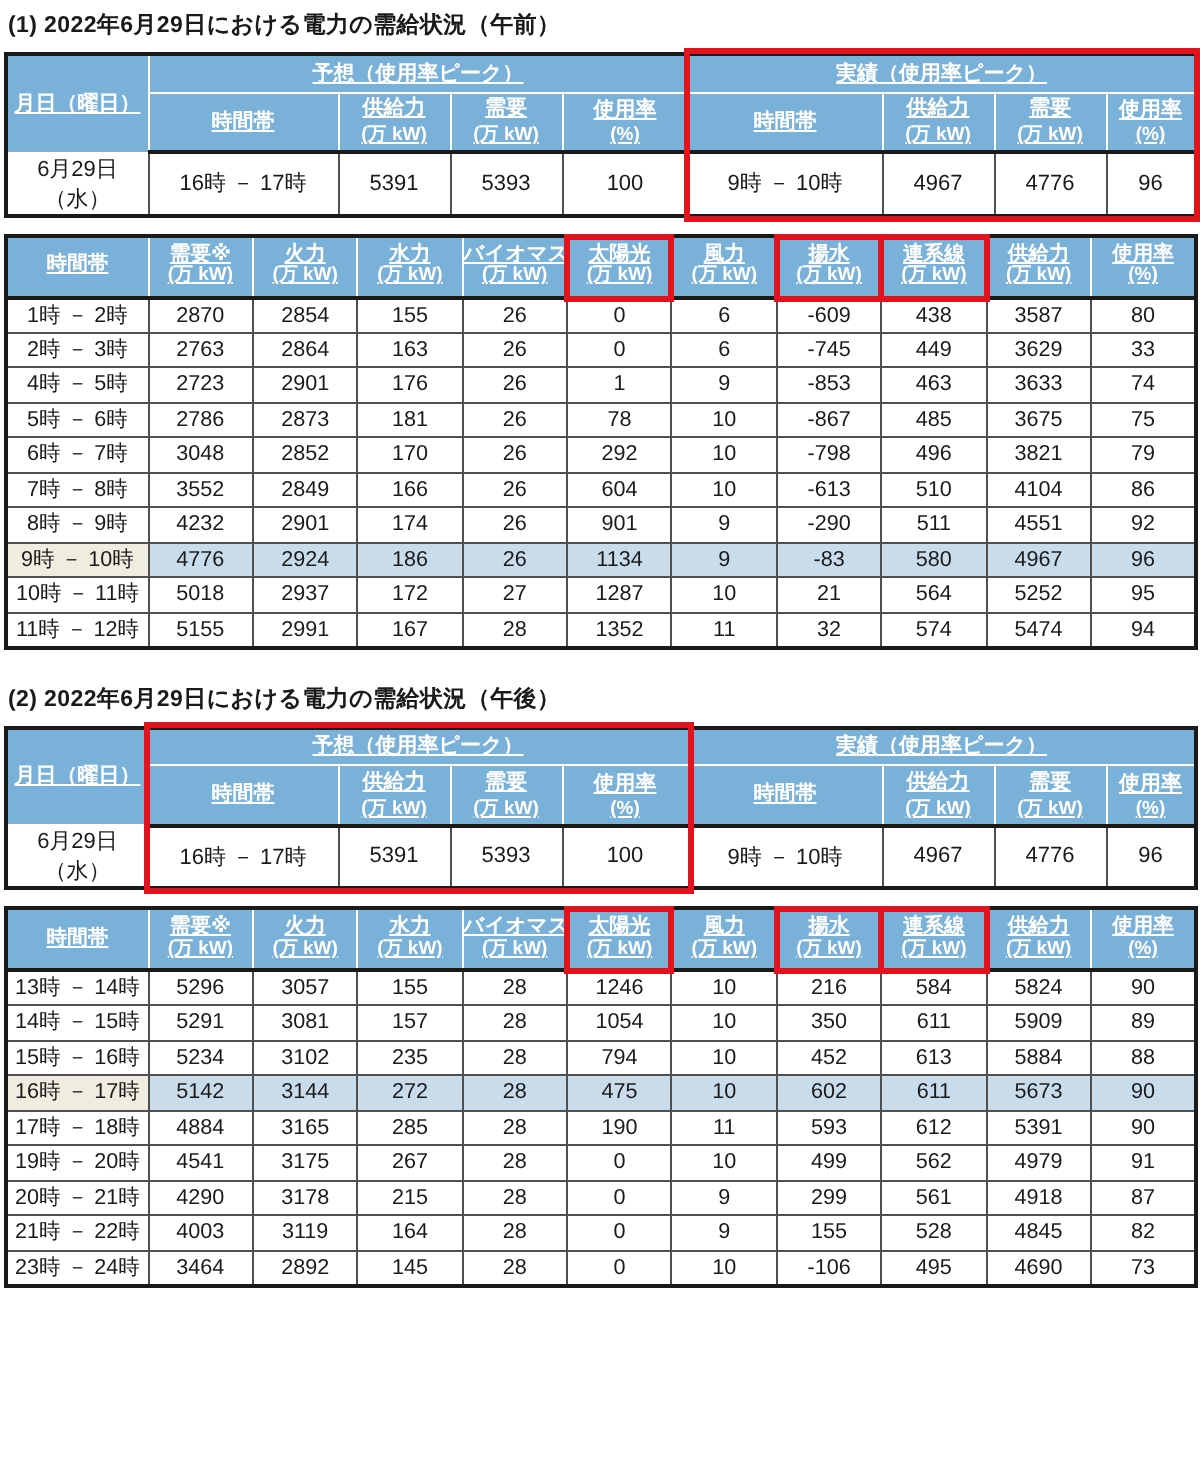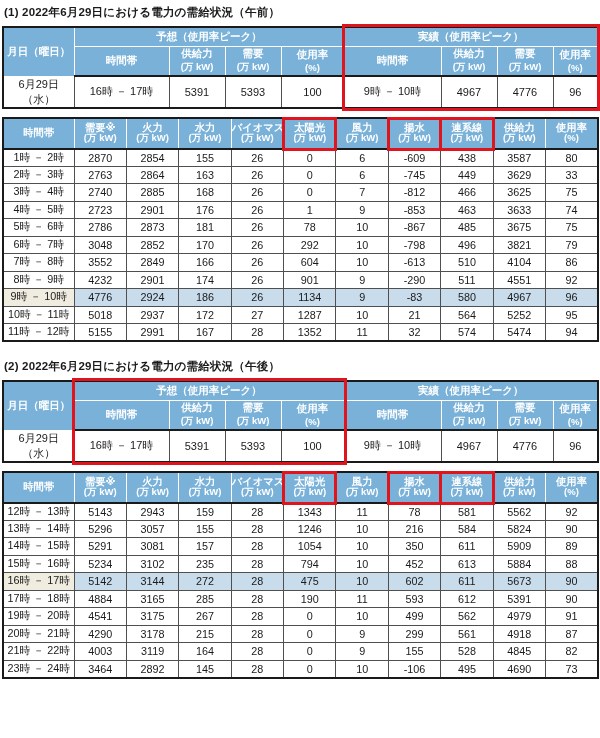--- a/index.html
+++ b/index.html
@@ -18,21 +18,21 @@
     font-size:11.5px; font-weight:600; margin:2px 0 6px 2px; letter-spacing:0.2px;
   }
   .title2{margin-top:17px;}
   .tblwrap{position:relative; width:599px; margin-bottom:8px;}
   table.grid{
     border-collapse:collapse; table-layout:fixed; width:597px;
     border:2px solid #1a1a1a;
   }
   table.grid th{
     background:var(--header_blue); color:#fff; font-weight:600;
-    border:1px solid #fff; padding:0; vertical-align:middle;
+    border:1px solid #fff; padding:0; vertical-align:middle;text-decoration:underline;
   }
   table.grid thead tr:last-child th{border-bottom:2px solid #1a1a1a;}
   table.grid td{
     border:1px solid #4f4f4f; background:#fff; padding:0;
     text-align:center; vertical-align:middle;
   }
   td.rowlabel{background:var(--label_beige); font-size:10.3px;}
   tr.hl td{background:var(--highlight_blue);}
   tr.hl td.rowlabel{background:var(--label_beige);}
   
@@ -217,33 +217,20 @@
             <td>163</td>
             <td>26</td>
             <td>0</td>
             <td>6</td>
             <td>-745</td>
             <td>449</td>
             <td>3629</td>
             <td>33</td>
           </tr>
           <tr>
-            <td class="rowlabel">3時 － 4時</td>
-            <td>2740</td>
-            <td>2885</td>
-            <td>168</td>
-            <td>26</td>
-            <td>0</td>
-            <td>7</td>
-            <td>-812</td>
-            <td>466</td>
-            <td>3625</td>
-            <td>75</td>
-          </tr>
-          <tr>
             <td class="rowlabel">4時 － 5時</td>
             <td>2723</td>
             <td>2901</td>
             <td>176</td>
             <td>26</td>
             <td>1</td>
             <td>9</td>
             <td>-853</td>
             <td>463</td>
             <td>3633</td>
@@ -472,33 +459,20 @@
               <div class="unit">(万 kW)</div>
             </th>
             <th>
               <div class="lbl">使用率</div>
               <div class="unit">(%)</div>
             </th>
           </tr>
         </thead>
       <tbody>
           <tr>
-            <td class="rowlabel">12時 － 13時</td>
-            <td>5143</td>
-            <td>2943</td>
-            <td>159</td>
-            <td>28</td>
-            <td>1343</td>
-            <td>11</td>
-            <td>78</td>
-            <td>581</td>
-            <td>5562</td>
-            <td>92</td>
-          </tr>
-          <tr>
             <td class="rowlabel">13時 － 14時</td>
             <td>5296</td>
             <td>3057</td>
             <td>155</td>
             <td>28</td>
             <td>1246</td>
             <td>10</td>
             <td>216</td>
             <td>584</td>
             <td>5824</td>

